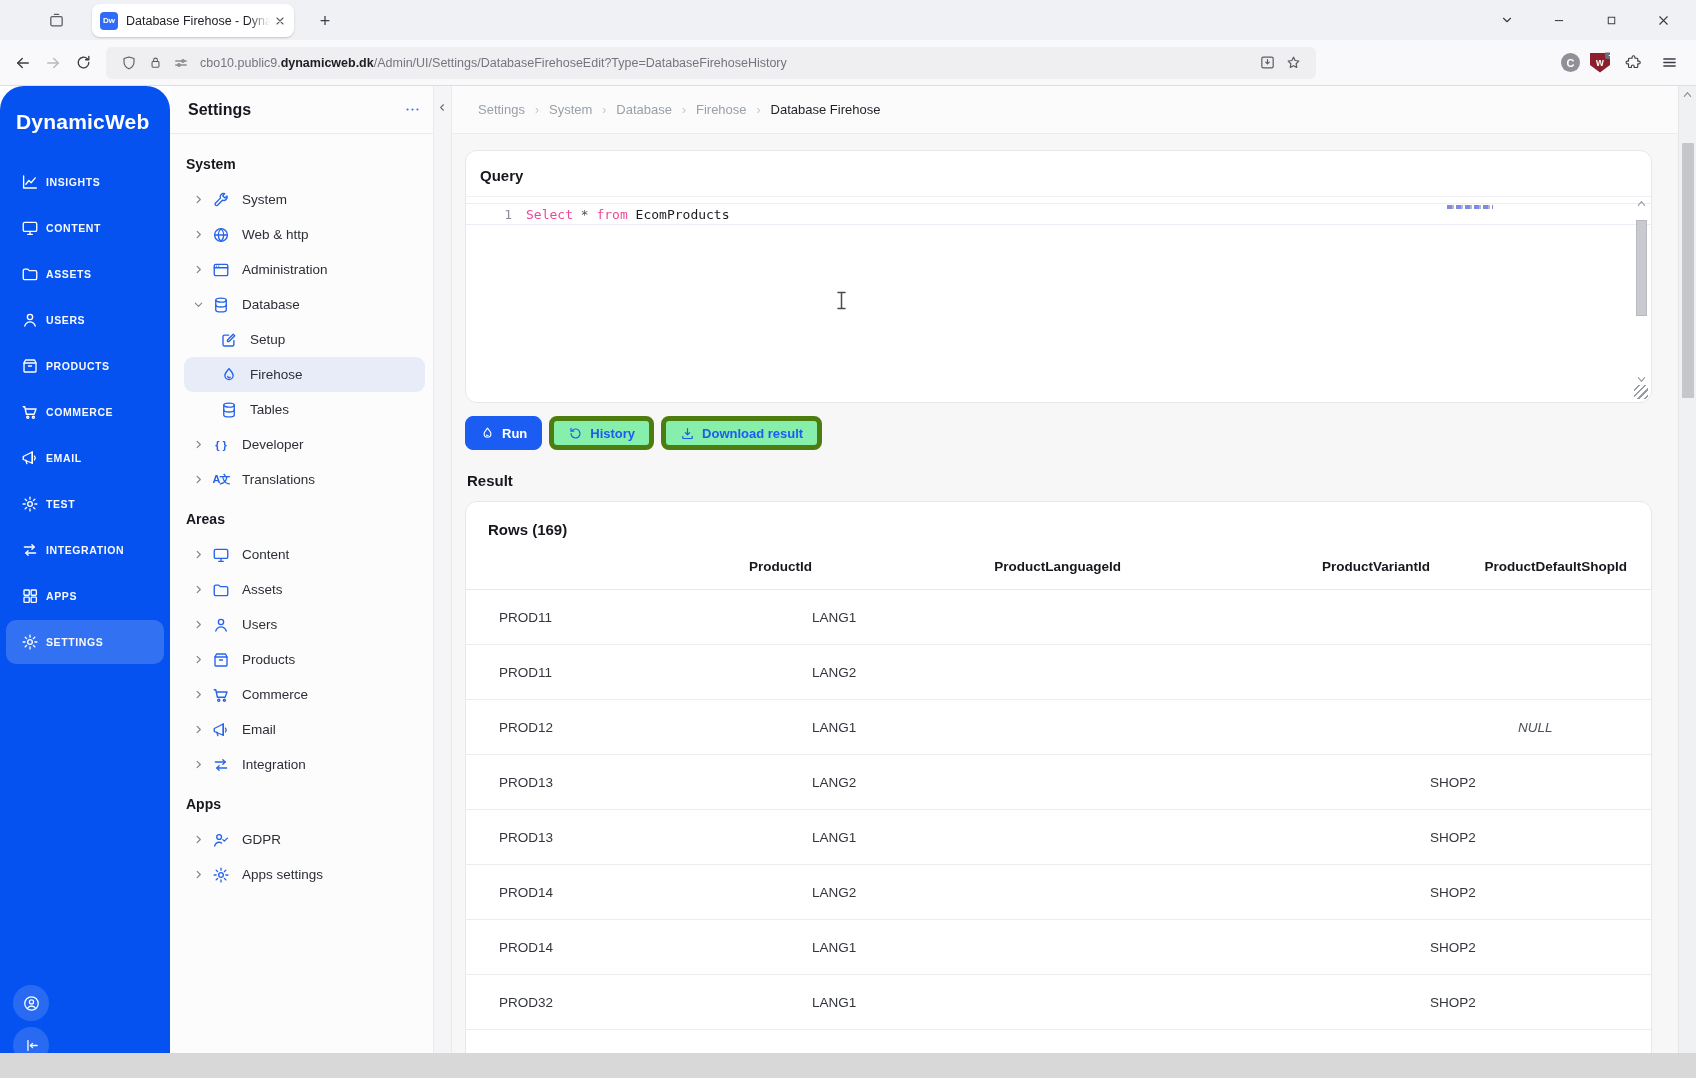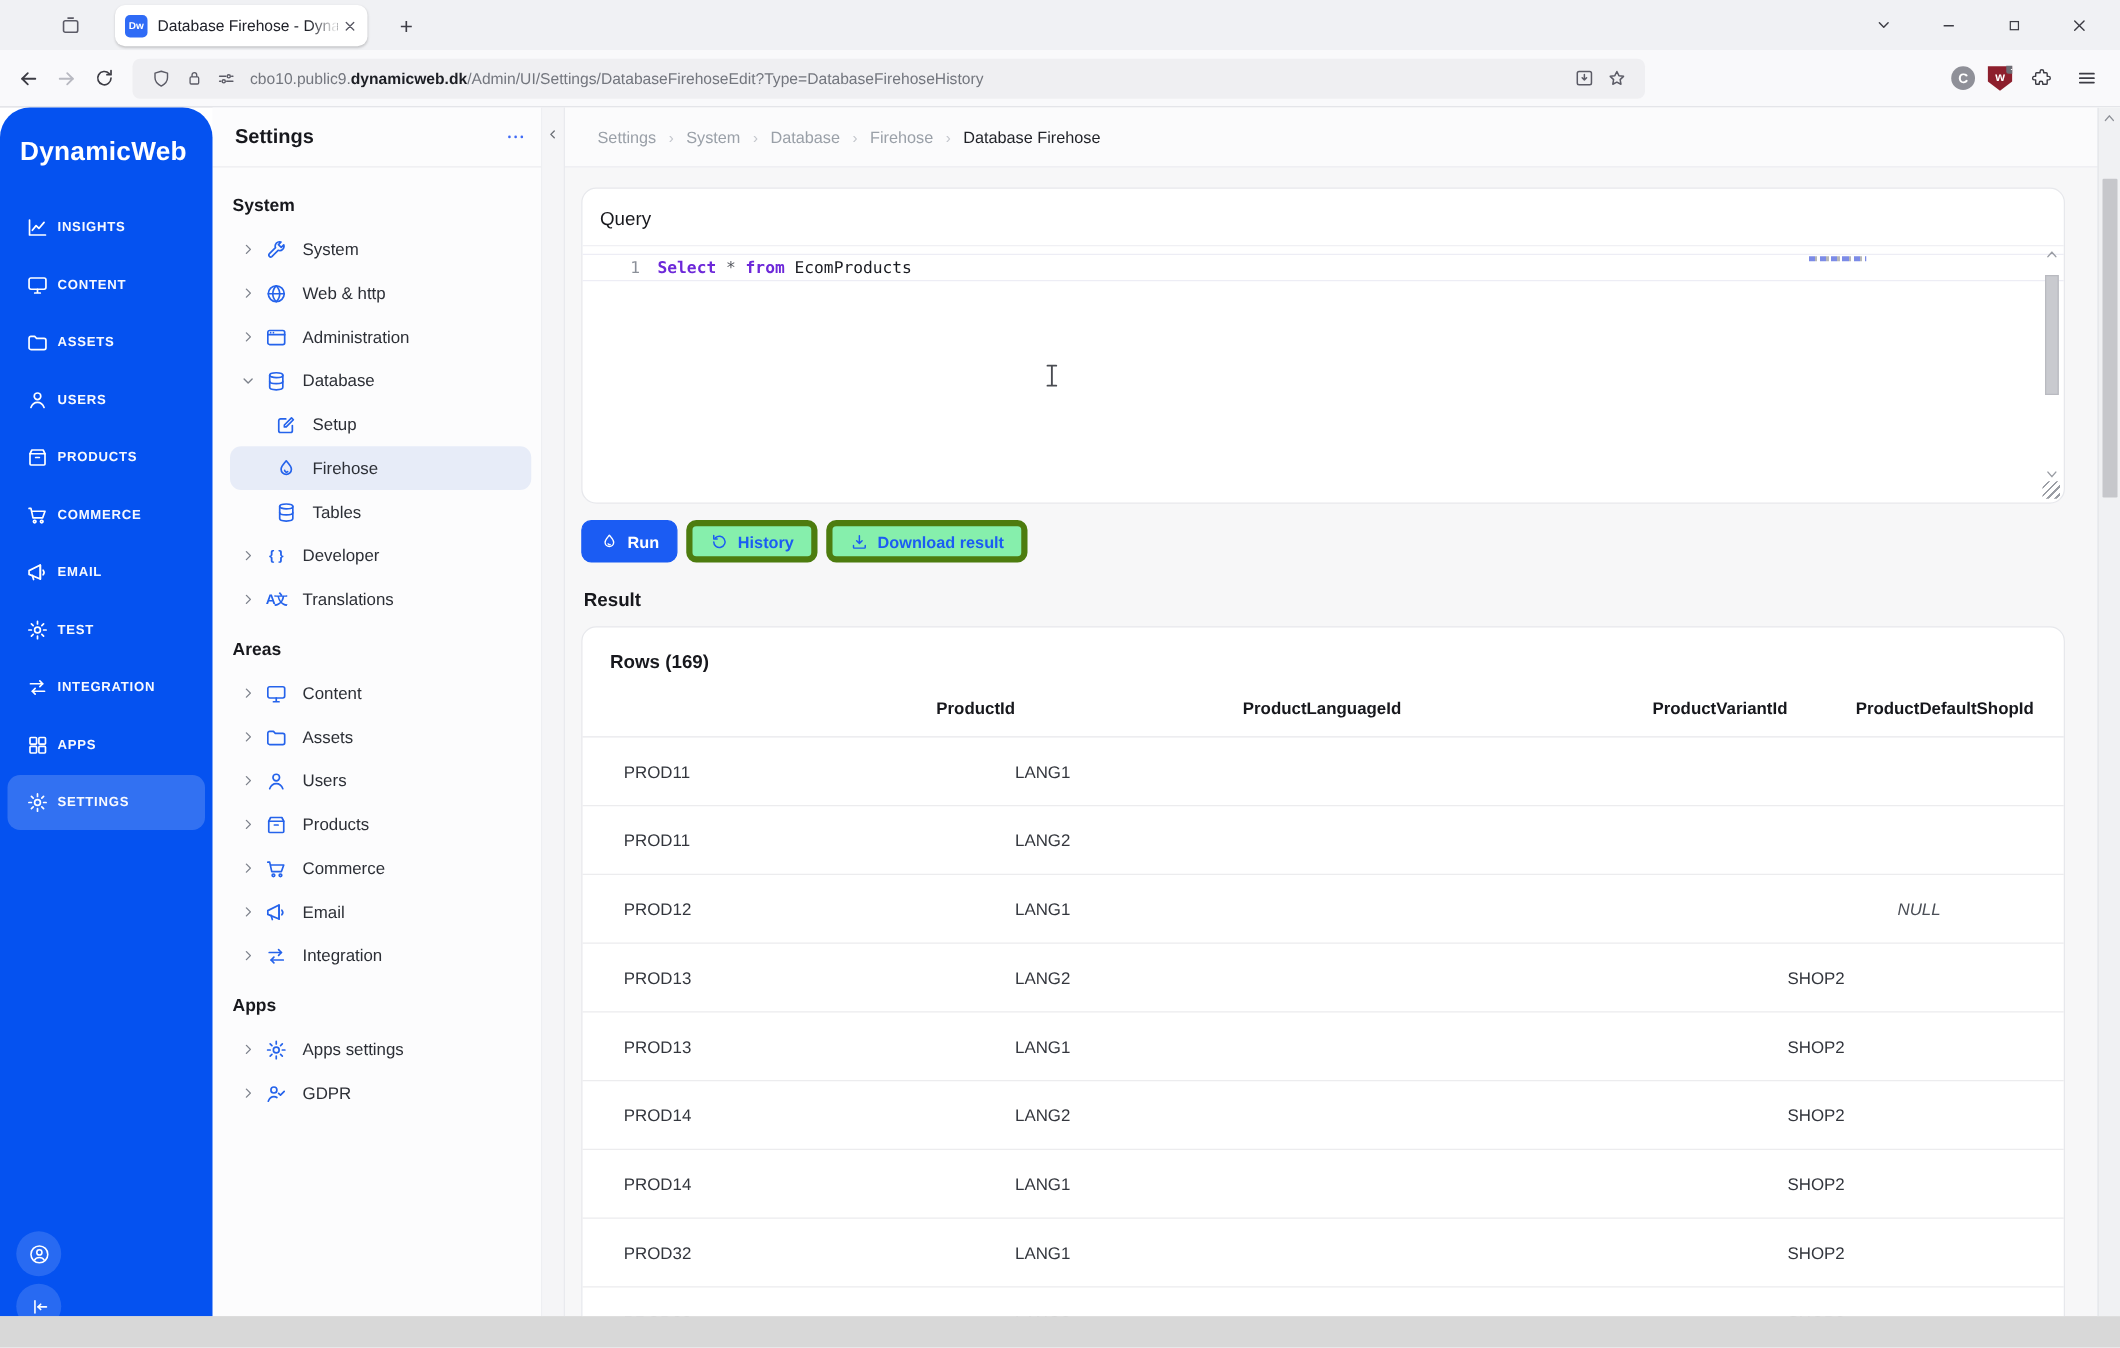--- a/index.html
+++ b/index.html
@@ -66,26 +66,26 @@
   
   .main { position:relative; flex:1; background:#f7f7f8; overflow:hidden; }
   .crumbbar { height:48px; background:#fbfbfc; border-bottom:1px solid #ececef; display:flex; align-items:center; padding-left:26px; }
   .crumb { font-size:13px; color:#9aa0a8; }
   .crumb-sep { margin:0 10px; color:#c3c6cc; font-size:12px; }
   .crumb.current { color:#1f2127; }
   .content { padding:16px 44px 0 13px; }
 
   .card { background:#fff; border:1px solid #e7e8ec; border-radius:12px; }
   .query-card { height:253px; position:relative; }
-  .card-title { font-size:15px; font-weight:400; color:#17181d; padding:16px 0 0 14px; }
+  .card-title { font-size:15px; font-weight:700; color:#17181d; padding:16px 0 0 14px; }
   .editor { position:relative; margin-top:12px; border-top:1px solid #f0f0f4; height:206px; font-family:"DejaVu Sans Mono", monospace; }
   .code-line { position:relative; display:flex; height:22px; align-items:center; border-top:1px solid #ededf5; border-bottom:1px solid #ededf5; margin-top:6px; }
   .gutter { width:60px; text-align:right; padding-right:14px; font-size:13px; color:#8a8f98; flex:0 0 auto; }
   .code { font-size:13px; color:#1a1c22; white-space:pre; }
-  .code .kw { color:#6d28d9;font-weight:bold; }
+  .code .kw { color:#ec4899; }
   .code .op { color:#50535a; }
   .minimap { position:absolute; top:8px; right:158px; width:46px; height:4px;
              background:repeating-linear-gradient(90deg,#5b6ee1 0 5px, rgba(0,0,0,.35) 5px 7px, transparent 7px 9px); opacity:.8; }
   .ed-scrollbar { position:absolute; top:2px; right:2px; bottom:18px; width:15px; display:flex; flex-direction:column; align-items:center; color:#9a9da4; }
   .ed-thumb { width:11px; height:96px; background:#c9cacf; border:1px solid #b9bac0; margin-top:12px; }
   .ed-scrollbar .arr-bottom { margin-top:auto; }
   .resize-grip { position:absolute; right:3px; bottom:3px; width:14px; height:14px;
                  background:repeating-linear-gradient(135deg, transparent 0 3px, #9a9da4 3px 4.5px); }
   .btn-row { display:flex; gap:7px; margin-top:13px; }
   .btn { height:34px; display:flex; align-items:center; gap:7px; padding:0 14px; border-radius:8px; font-size:13px; font-weight:600; cursor:pointer; }
@@ -584,40 +584,40 @@
           </div>
           <div class="tree-section-header">Apps</div>
           <div class="tree-item">
             <span class="t-chevron">
               <svg width="11" height="11" viewBox="0 0 24 24" fill="none" stroke="currentColor" stroke-width="2.4" stroke-linecap="round" stroke-linejoin="round">
                 <polyline points="9 5 16 12 9 19"></polyline>
               </svg>
             </span>
             <span class="t-ico">
               <svg width="18" height="18" viewBox="0 0 24 24" fill="none" stroke="currentColor" stroke-width="1.8" stroke-linecap="round" stroke-linejoin="round">
-                <circle cx="12" cy="12" r="3.1"></circle>
-                <path d="M12 2.8v2.7M12 18.5v2.7M2.8 12h2.7M18.5 12h2.7M5.5 5.5l1.9 1.9M16.6 16.6l1.9 1.9M18.5 5.5l-1.9 1.9M7.4 16.6l-1.9 1.9"></path>
-              </svg>
-            </span>
-            <span class="t-label">Apps settings</span>
-          </div>
-          <div class="tree-item">
-            <span class="t-chevron">
-              <svg width="11" height="11" viewBox="0 0 24 24" fill="none" stroke="currentColor" stroke-width="2.4" stroke-linecap="round" stroke-linejoin="round">
-                <polyline points="9 5 16 12 9 19"></polyline>
-              </svg>
-            </span>
-            <span class="t-ico">
-              <svg width="18" height="18" viewBox="0 0 24 24" fill="none" stroke="currentColor" stroke-width="1.8" stroke-linecap="round" stroke-linejoin="round">
                 <circle cx="9.5" cy="8" r="3.2"></circle>
                 <path d="M3.5 20c1.2-3.3 3.5-5 6-5 1.2 0 2.3.3 3.2 1"></path>
                 <path d="M14.5 11.5l2 2 4-4"></path>
               </svg>
             </span>
             <span class="t-label">GDPR</span>
+          </div>
+          <div class="tree-item">
+            <span class="t-chevron">
+              <svg width="11" height="11" viewBox="0 0 24 24" fill="none" stroke="currentColor" stroke-width="2.4" stroke-linecap="round" stroke-linejoin="round">
+                <polyline points="9 5 16 12 9 19"></polyline>
+              </svg>
+            </span>
+            <span class="t-ico">
+              <svg width="18" height="18" viewBox="0 0 24 24" fill="none" stroke="currentColor" stroke-width="1.8" stroke-linecap="round" stroke-linejoin="round">
+                <circle cx="12" cy="12" r="3.1"></circle>
+                <path d="M12 2.8v2.7M12 18.5v2.7M2.8 12h2.7M18.5 12h2.7M5.5 5.5l1.9 1.9M16.6 16.6l1.9 1.9M18.5 5.5l-1.9 1.9M7.4 16.6l-1.9 1.9"></path>
+              </svg>
+            </span>
+            <span class="t-label">Apps settings</span>
           </div>
         </div>
     </aside>
 
     <div class="rail">
       <svg width="11" height="11" viewBox="0 0 24 24" fill="none" stroke="currentColor" stroke-width="2.4" stroke-linecap="round" stroke-linejoin="round">
           <polyline points="14 6 8 12 14 18"></polyline>
         </svg>
     </div>
 

